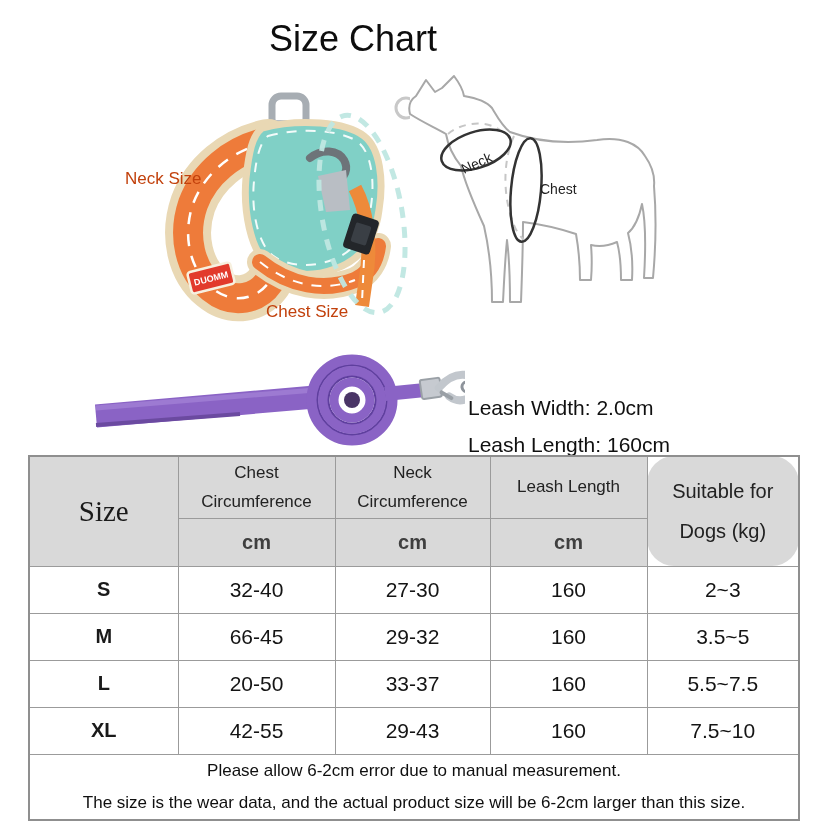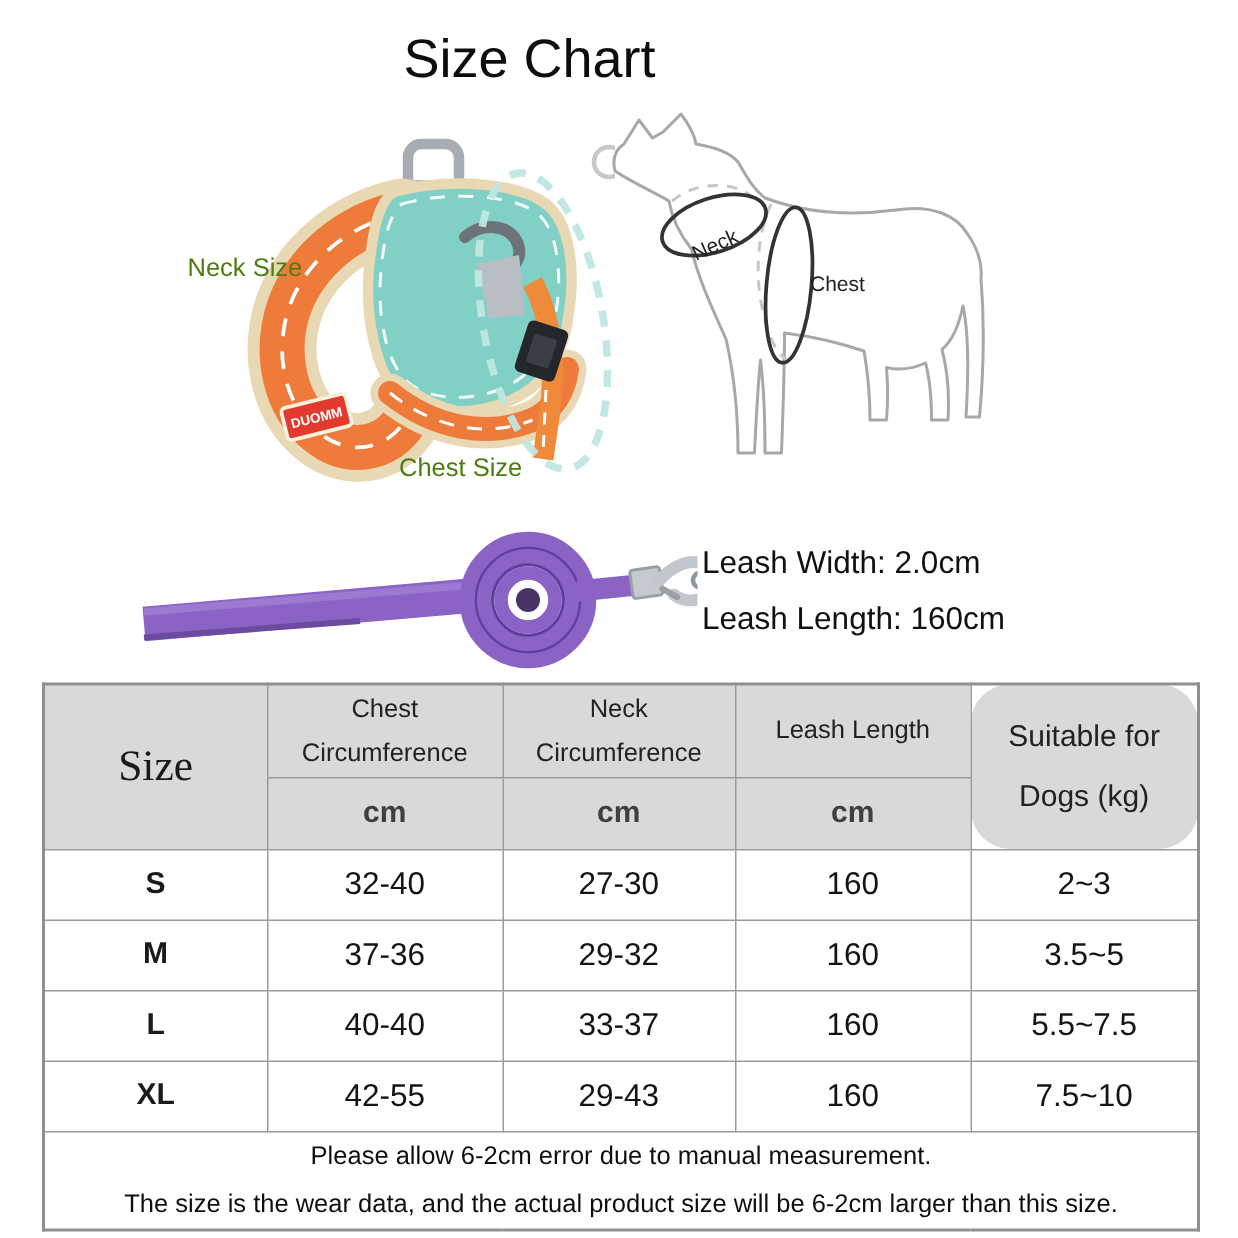--- a/index.html
+++ b/index.html
@@ -7,24 +7,24 @@
     width:825px;height:825px;position:relative;overflow:hidden;
     background:#ffffff;
     font-family:"Liberation Sans", sans-serif;
     color:#111;
   }
   .abs{position:absolute;}
   .page-title{
     top:18px;left:0;width:706px;text-align:center;
     font-size:36px;color:#0d0d0d;letter-spacing:0px;
   }
-  .fig-label{font-size:17px;color:#4d7c0f;}
+  .fig-label{font-size:17px;color:#c2410c;}
   .neck-size-label{left:125px;top:169px;}
   .chest-size-label{left:266px;top:302px;}
-  .leash-info{font-size:21px;color:#101010;}
+  .leash-info{font-size:21px;color:#101010;margin-top:32px;}
   .leash-width{left:468px;top:364px;}
   .leash-length{left:468px;top:401px;}
 
   .harness-svg{left:150px;top:92px;}
   .dog-svg{left:402px;top:70px;}
   .leash-svg{left:90px;top:350px;}
 
   table.size-table{
     position:absolute;left:28px;top:455px;width:770px;
     border-collapse:collapse;table-layout:fixed;
@@ -168,28 +168,28 @@
     </tr>
     <tr class="drow">
       <td class="cell-size">S</td>
       <td class="cell-val">32-40</td>
       <td class="cell-val">27-30</td>
       <td class="cell-val">160</td>
       <td class="cell-val">2~3</td>
     </tr>
     <tr class="drow">
       <td class="cell-size">M</td>
-      <td class="cell-val">37-36</td>
+      <td class="cell-val">66-45</td>
       <td class="cell-val">29-32</td>
       <td class="cell-val">160</td>
       <td class="cell-val">3.5~5</td>
     </tr>
     <tr class="drow">
       <td class="cell-size">L</td>
-      <td class="cell-val">40-40</td>
+      <td class="cell-val">20-50</td>
       <td class="cell-val">33-37</td>
       <td class="cell-val">160</td>
       <td class="cell-val">5.5~7.5</td>
     </tr>
     <tr class="drow">
       <td class="cell-size">XL</td>
       <td class="cell-val">42-55</td>
       <td class="cell-val">29-43</td>
       <td class="cell-val">160</td>
       <td class="cell-val">7.5~10</td>

